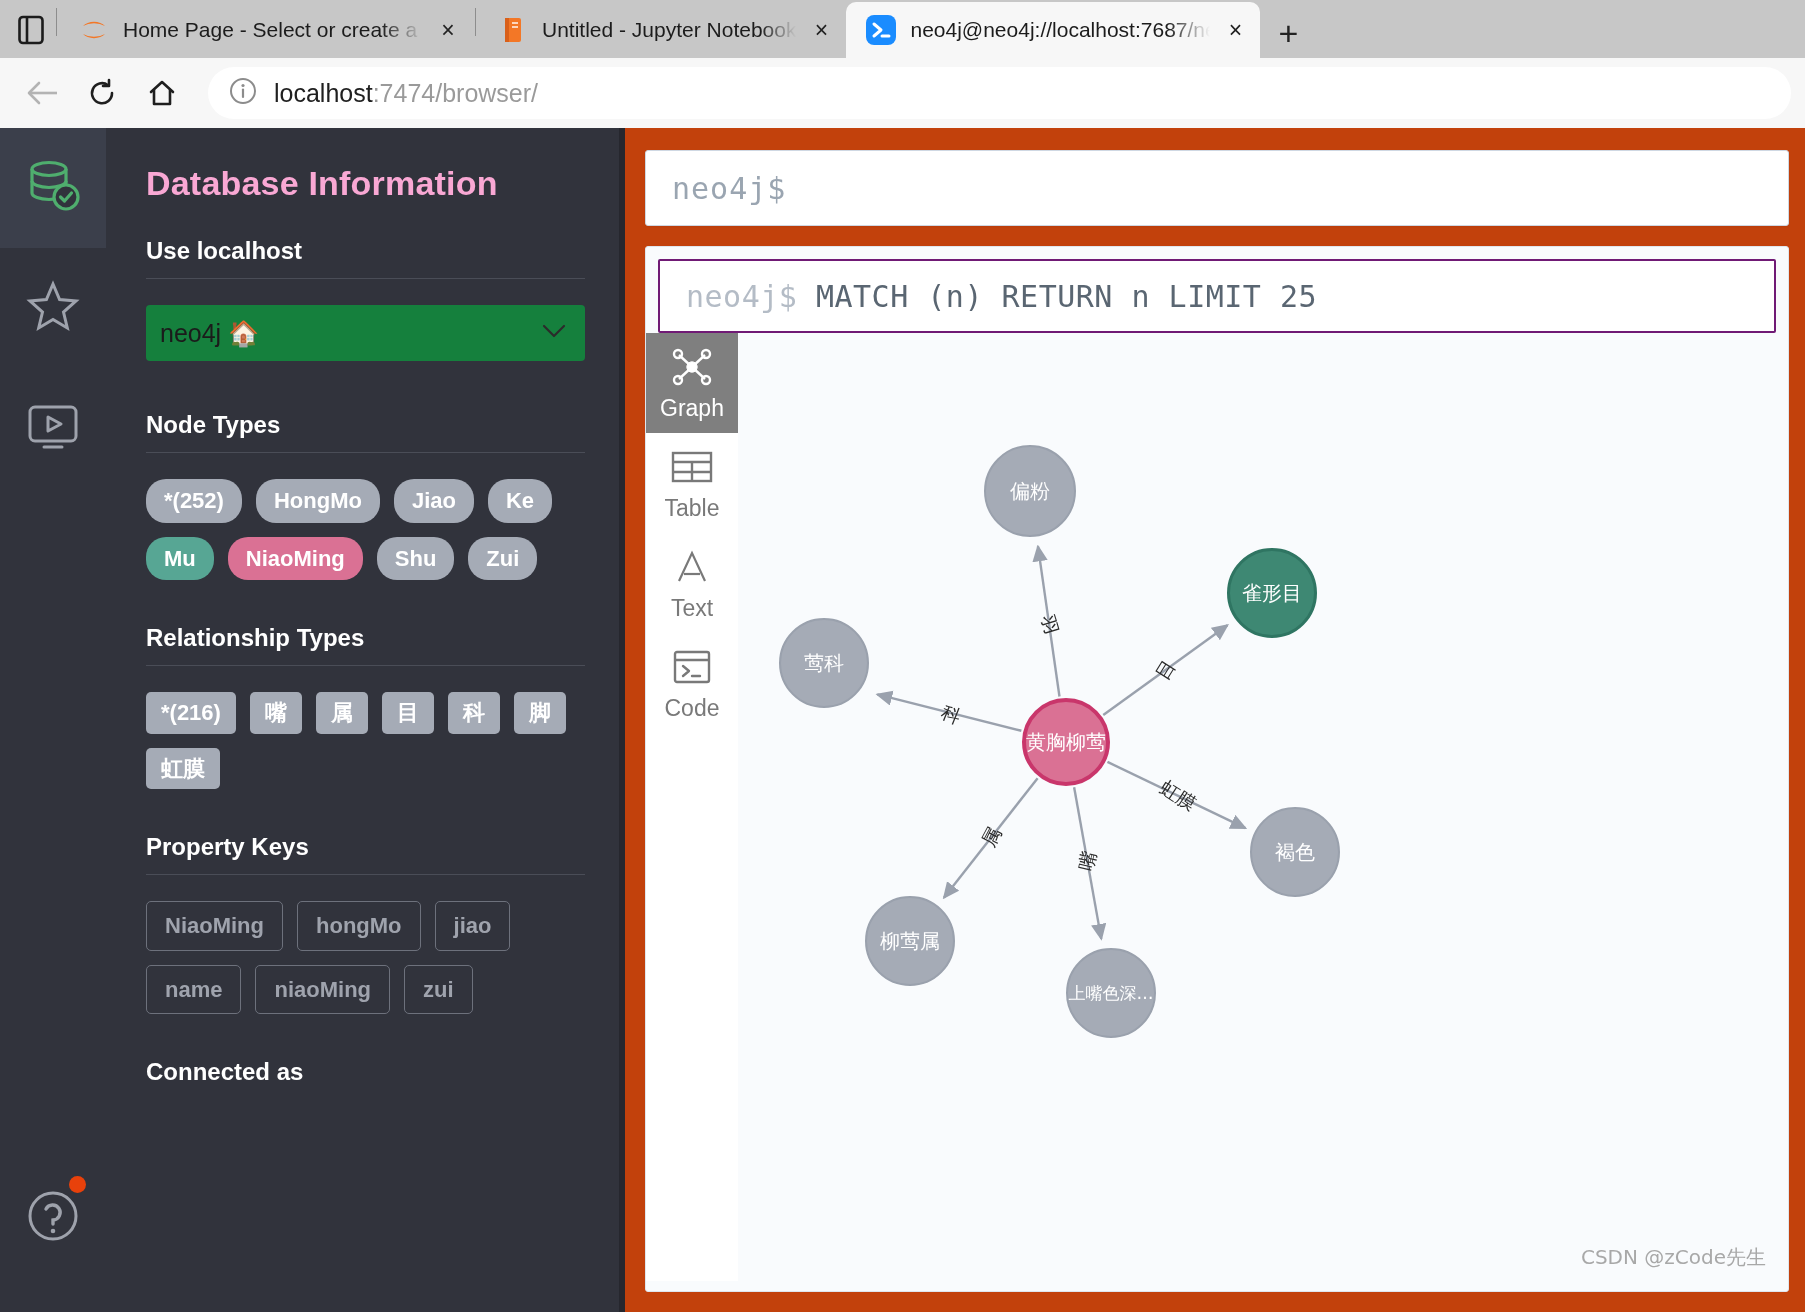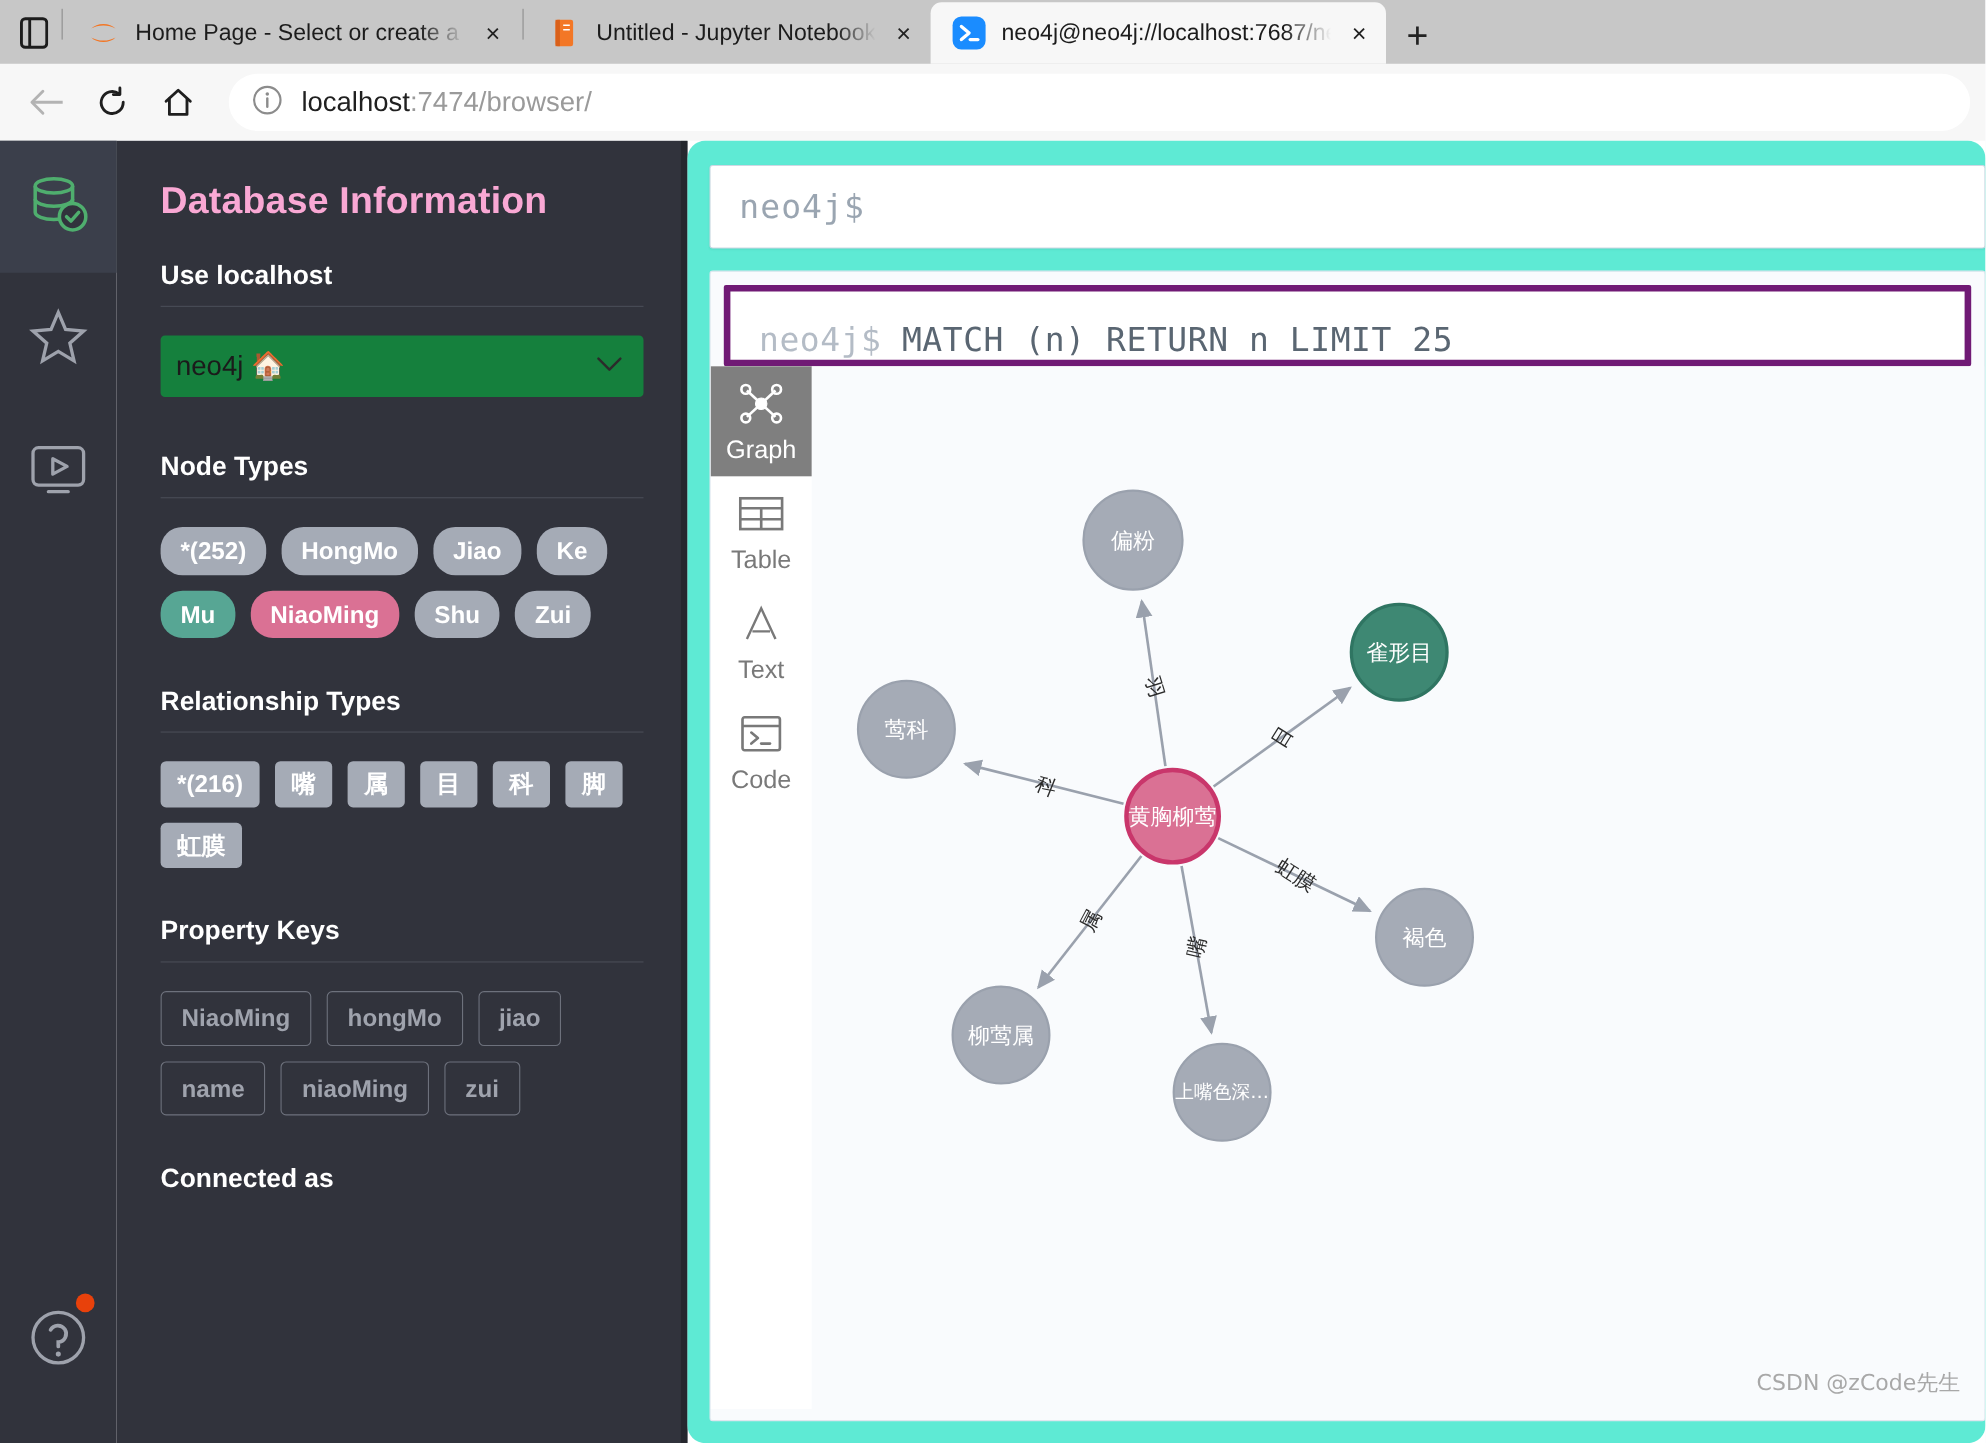--- a/index.html
+++ b/index.html
@@ -207,25 +207,24 @@
   .drawer-resize {
     position: absolute;
     top: 0; right: 0; bottom: 0;
     width: 6px;
     background: #26272e;
   }
 
   
   .stream {
     flex: 1 1 auto;
-    background: #5eead4;
-    padding: 22px 0 0 20px;
+    background: #c2410c;
+    padding: 22px 16px 0 20px;
     overflow: hidden;
     position: relative;
-    border-radius: 16px;
   }
   .editor-card {
     background: #ffffff;
     border: 1px solid #cfd8e3;
     border-radius: 3px;
     height: 76px;
     margin-right: 0;
     display: flex;
     align-items: center;
     padding-left: 26px;
@@ -244,24 +243,24 @@
     border-radius: 3px;
     height: 1046px;
     overflow: hidden;
     position: relative;
   }
   .frame-head {
     height: 74px;
     background: #ffffff;
     border-bottom: 1px solid #e6ecf2;
     display: flex;
-    align-items: flex-end;
+    align-items: center;
     padding-left: 26px;
     margin: 12px 12px 0 12px;
-    border: 6px solid #701a75;
+    border: 2px solid #701a75;
     border-radius: 2px;
   }
   .frame-query {
     font-family: "DejaVu Sans Mono", "Liberation Mono", monospace;
     font-size: 30px;
     color: #5a6672;
     letter-spacing: .5px;
     white-space: nowrap;
   }
   .frame-query .pfx { color: #b4bcc6; }

